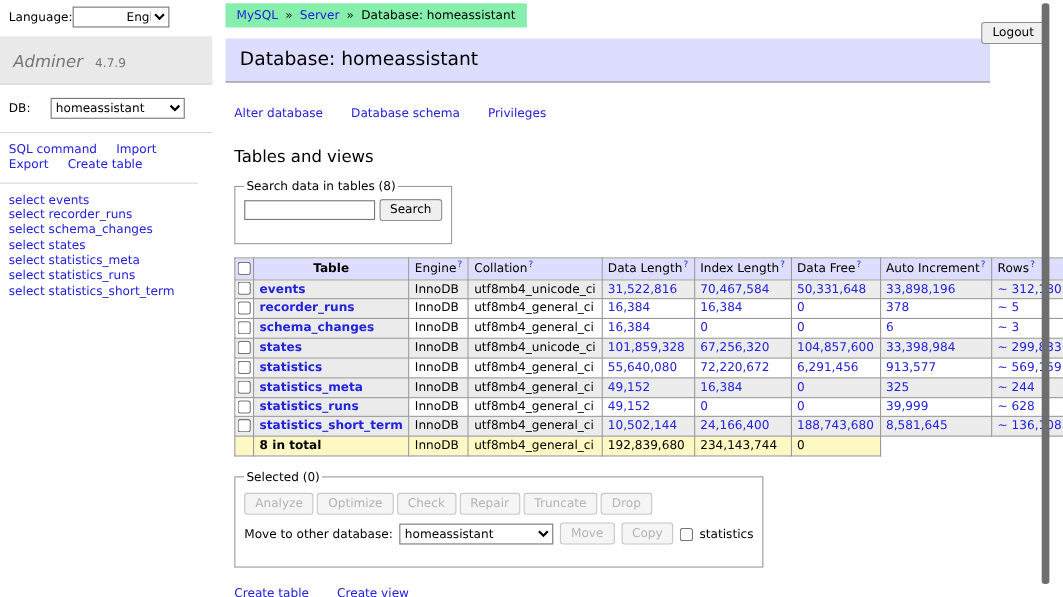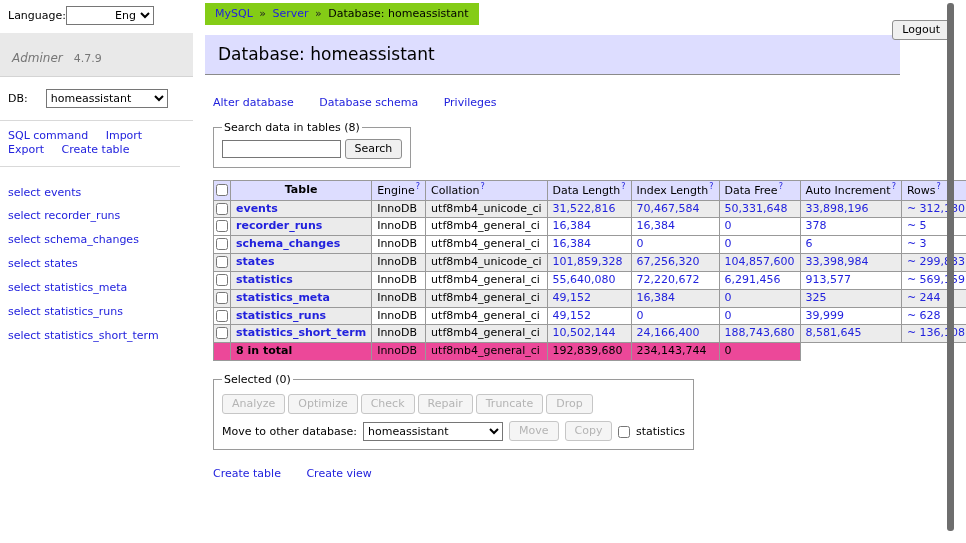--- a/index.html
+++ b/index.html
@@ -5,44 +5,44 @@
   * { box-sizing: border-box; margin: 0; padding: 0; }
   html, body { width: 966px; height: 543px; overflow: hidden; background: #fff;
     font-family: "DejaVu Sans", "Liberation Sans", sans-serif; font-size: 11px; color: #000; }
   a { color: var(--link, #2222dd); text-decoration: none; cursor: pointer; }
 
   
   .sidebar { position: absolute; left: 0; top: 0; width: 193px; height: 100%; background: #fff; }
   .language-row { padding: 6px 8px 8px 8px; display: flex; align-items: center; gap: 0; }
   .language-row select { width: 88px; padding-left: 44px; }
   h1.brand { background: #e9e9e9; padding: 9px 12px; font-weight: normal; border-bottom: 1px solid #d4d4d4; }
-  h1.brand .app { font-style: italic; color: #767676; font-size: 12px; }
+  h1.brand .app { font-style: italic; color: #767676; font-size: 15px; }
   h1.brand .ver { color: #767676; font-size: 11px; margin-left: 4px; }
   .db-row { padding: 12px 8px 12px 8px; display: flex; align-items: center; gap: 18px;
     border-bottom: 1px solid #d9d9d9; }
   .db-row select { width: 122px; }
   .side-links { padding: 8px 8px 9px 8px; border-bottom: 1px solid #d9d9d9; width: 180px; }
   .side-links a { margin-right: 14px; line-height: 1.25; display: inline-block; }
   .table-links { padding: 9px 8px; }
-  .table-links a { display: block; line-height: 1.18; margin-bottom: 1px; margin-top: 11px; }
+  .table-links a { display: block; line-height: 1.18; margin-bottom: 1px; }
 
   
   .main { position: absolute; left: 205px; top: 0; width: 695px; }
-  .breadcrumb { display: inline-block; background: #84cc16; padding: 4px 10px 5px 10px; margin-top: 3px; }
+  .breadcrumb { display: inline-block; background: #86efac; padding: 4px 10px 5px 10px; margin-top: 3px; }
   .breadcrumb .sep { color: #222; margin: 0 3px; }
   .logout-btn { position: absolute; top: 20px; right: 16px; }
 
   h2.page-title { background: var(--title-bg, #ddddff); border-bottom: 1px solid #8a8a8a;
     padding: 9px 13px 10px 13px; margin-top: 10px; font-size: 17px; font-weight: normal; }
 
   .page-links { margin: 21px 0 0 8px; }
   .page-links a { margin-right: 22px; }
   h3.section { font-size: 15px; font-weight: normal; margin: 24px 0 0 8px; }
 
-  fieldset { border: 1px solid #9a9a9a; padding: 5px 8px 8px 8px; margin: 12px 0 0 8px;
+  fieldset { border: 1px solid #9a9a9a; padding: 5px 8px 20px 8px; margin: 12px 0 0 8px;
     display: inline-block; }
   fieldset legend { padding: 0 2px; }
   .search-fs input[type=text] { width: 119px; height: 18px; border: 1px solid #767676; padding: 1px 4px;
     font-size: 11px; font-family: inherit; vertical-align: middle; }
 
   button { font-family: inherit; font-size: 11px; color: #000; background: #f0f0f0;
     border: 1px solid #8f8f8f; border-radius: 3px; padding: 2px 9px 3px 9px; cursor: pointer; }
   button:disabled { color: #b4b4b4; border-color: #c6c6c6; background: #f5f5f5; cursor: default; }
   select { font-family: inherit; font-size: 11px; border: 1px solid #767676; background: #fff; height: 19px; }
   input[type=checkbox] { width: 12px; height: 12px; margin: 0; vertical-align: middle; }
@@ -52,21 +52,21 @@
   table.db th, table.db td { border: 1px solid #999; padding: 1px 5px; line-height: 1.35;
     overflow: hidden; white-space: nowrap; }
   table.db thead th, table.db thead td { background: var(--head-bg, #ddddff); font-weight: normal;
     text-align: left; }
   table.db thead th.tname { font-weight: bold; text-align: center; }
   table.db sup.help { font-size: 8px; color: var(--link, #2222dd); margin-left: 1px; }
   table.db tbody th { background: #ebebeb; text-align: left; }
   table.db tbody th a { font-weight: bold; }
   table.db td.num { text-align: left; }
   table.db tbody tr.shade td { background: #ececec; }
-  table.db tr.total th, table.db tr.total td { background: #ec4899; font-weight: bold; }
+  table.db tr.total th, table.db tr.total td { background: #fef9c3; font-weight: bold; }
   table.db tr.total td { font-weight: normal; }
   table.db td.chk, table.db thead td.chk { text-align: center; padding: 1px 2px; }
 
   .selected-fs .btn-row { margin: 3px 0 7px 0; }
   .selected-fs .btn-row button { margin-right: 3px; }
   .selected-fs .move-row { display: flex; align-items: center; gap: 6px; }
   .selected-fs .move-row select { width: 140px; }
   .selected-fs .ow-label { margin-left: 2px; }
 
   .scrollbar-thumb { position: absolute; right: 12px; top: 3px; width: 7px; height: 528px;
@@ -123,20 +123,21 @@
   </div>
 
   <h2 class="page-title">Database: homeassistant</h2>
 
   <div class="page-links">
     <a href="#">Alter database</a>
     <a href="#">Database schema</a>
     <a href="#">Privileges</a>
   </div>
 
+  <h3 class="section">Tables and views</h3>
 
   <fieldset class="search-fs">
     <legend>Search data in tables (8)</legend>
     <input type="text" value="" style="">
     <button type="button">Search</button>
   </fieldset>
 
   <table class="db" id="tables-table">
     <colgroup>
       <col style="width:22px">

